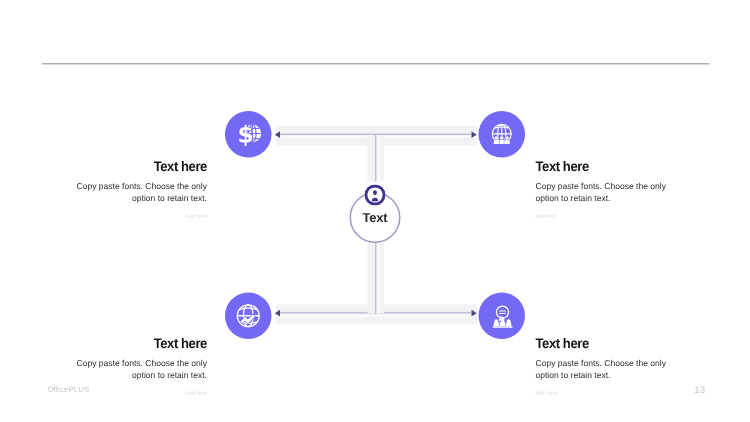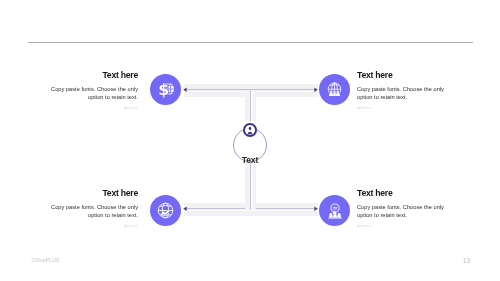--- a/index.html
+++ b/index.html
@@ -13,29 +13,29 @@
   .conn-shadow{position:absolute;background:#f2f2f4;}
   .conn-hl{position:absolute;background:#fbfbfd;}
   .conn-line{position:absolute;background:#c2bfd4;}
 
   
   .ncircle{position:absolute;width:31px;height:31px;border-radius:50%;background:#7369f5;display:flex;align-items:center;justify-content:center;}
   .ncircle svg{display:block;}
 
   
   .hub-ring{position:absolute;left:233px;top:128px;width:34px;height:34px;border-radius:50%;border:1px solid #9e9ac8;background:#fff;box-sizing:border-box;}
-  .hub-label{position:absolute;left:233px;top:140.4px;width:34px;text-align:center;font-size:8.6px;font-weight:bold;color:#2b2b2b;letter-spacing:-0.1px;margin-top:15px;}
+  .hub-label{position:absolute;left:233px;top:140.4px;width:34px;text-align:center;font-size:8.6px;font-weight:bold;color:#2b2b2b;letter-spacing:-0.1px;}
   .hub-badge{position:absolute;left:243px;top:123px;width:14px;height:14px;border-radius:50%;display:flex;align-items:center;justify-content:center;}
 
   
   .ahead{position:absolute;display:block;overflow:visible;}
 
   
   .tblock{position:absolute;}
-  .ttitle{font-size:9.3px;font-weight:bold;color:#151515;line-height:9.6px;letter-spacing:-0.3px;height:9.6px;}
+  .ttitle{font-size:9.3px;font-weight:bold;color:#151515;line-height:9.6px;letter-spacing:-0.3px;height:9.6px;margin-top:36px;}
   .ttitle>span{display:inline-block;transform:scaleX(0.935);}
   .right .ttitle>span{transform-origin:100% 50%;}
   .left .ttitle>span{transform-origin:0 50%;}
   .tbody{font-size:5.7px;color:#2e2e2e;line-height:8.3px;margin-top:4px;}
   .tfaint{font-size:3.9px;color:#dcdcdc;line-height:6px;margin-top:4px;}
   .right{text-align:right;}
   .left{text-align:left;}
 
   .footer-brand{position:absolute;left:31.6px;top:256.5px;font-size:5.2px;color:#c6c6c6;letter-spacing:.1px;}
   .page-num{position:absolute;left:454px;top:256.6px;width:16px;text-align:right;font-size:6.4px;color:#c0c0c0;}

